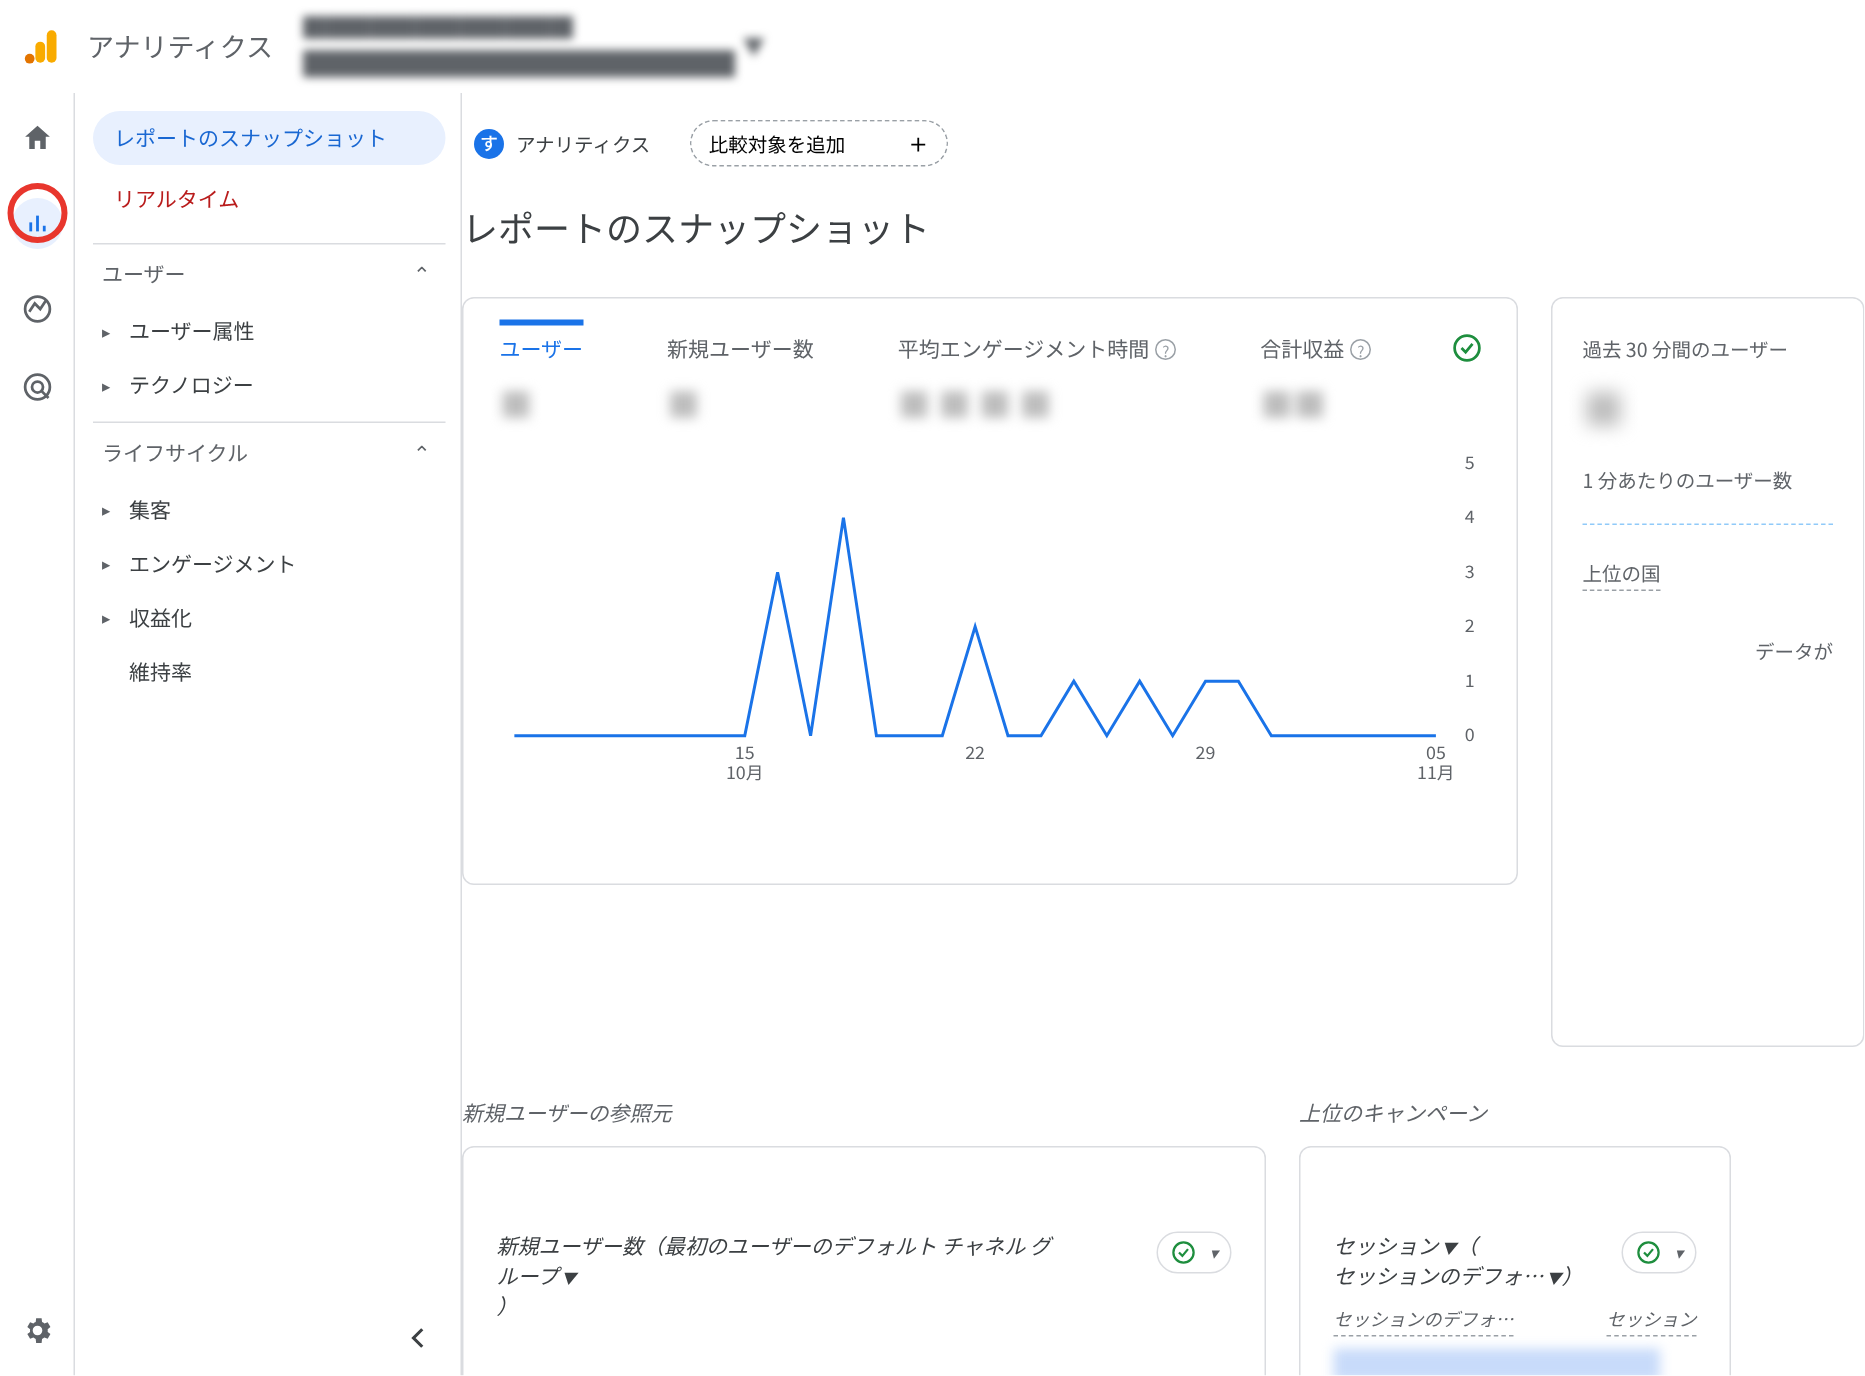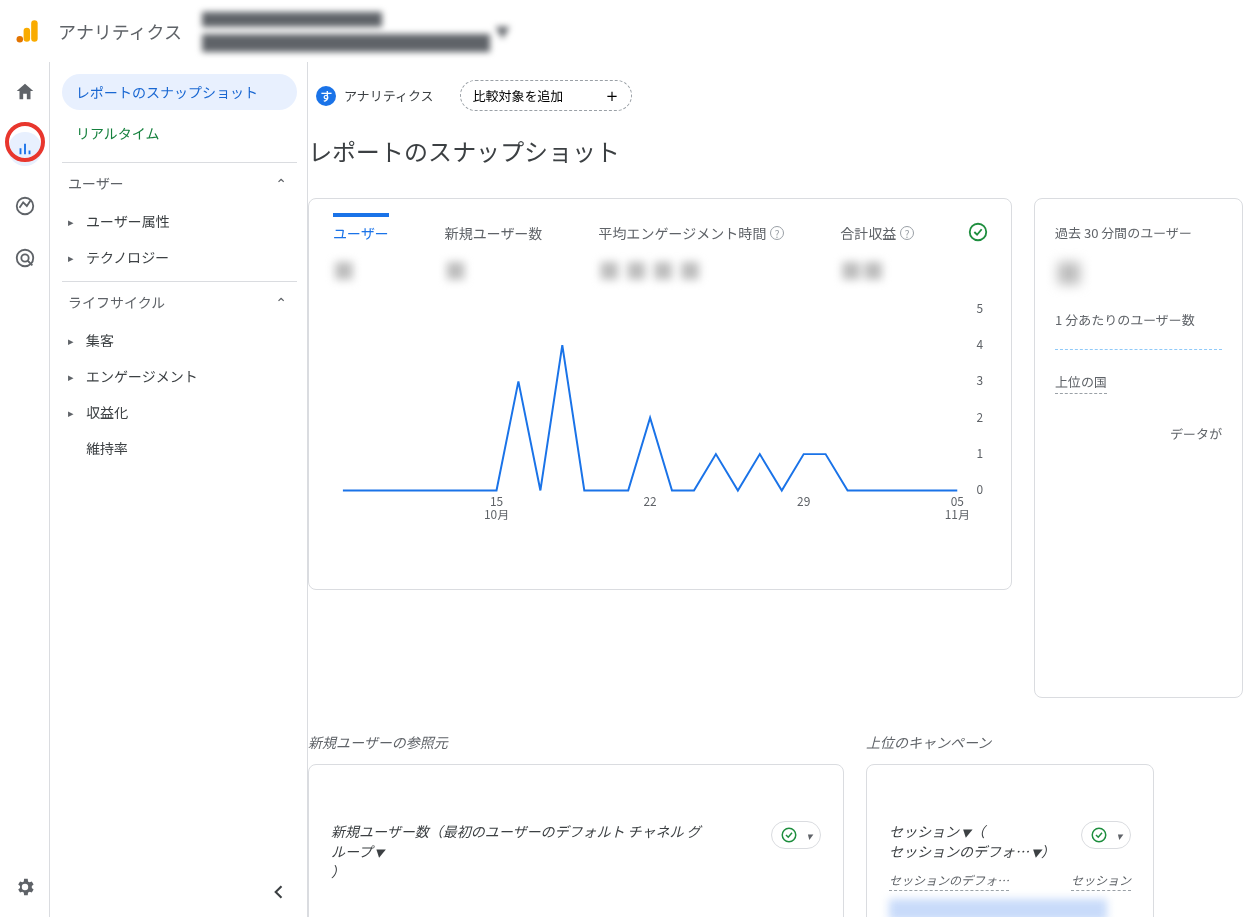--- a/index.html
+++ b/index.html
@@ -15,21 +15,21 @@
 .search-input { border: none; background: transparent; font-size: 15px; color: #5f6368; flex: 1; outline: none; }
 
 .shell { display: flex; height: calc(917px - 62px); }
 
 .rail { width: 50px; border-right: 1px solid #dadce0; display: flex; flex-direction: column; align-items: center; padding-top: 18px; gap: 28px; position: relative; }
 .rail-icon { width: 24px; height: 24px; display: flex; align-items: center; justify-content: center; color: #5f6368; cursor: pointer; }
 .rail-icon.gear { position: absolute; bottom: 18px; }
 .highlight-circle { position: absolute; top: 60px; width: 40px; height: 40px; border: 4px solid #e8362d; border-radius: 50%; pointer-events: none; }
 
 .sidebar { width: 258px; border-right: 1px solid #dadce0; padding: 12px 10px 12px 12px; position: relative; display: flex; flex-direction: column; }
-.side-item { padding: 8px 14px; font-size: 14px; color: #15803d; border-radius: 22px; cursor: pointer; margin-bottom: 5px; }
+.side-item { padding: 8px 14px; font-size: 14px; color: #b91c1c; border-radius: 22px; cursor: pointer; margin-bottom: 5px; }
 .side-item.active { background: #e8f0fe; color: #1967d2; }
 .section-hd { display: flex; align-items: center; justify-content: space-between; padding: 10px 10px 10px 6px; font-size: 14px; color: #5f6368; border-top: 1px solid #dadce0; margin-top: 6px; cursor: pointer; }
 .sub-item { display: flex; align-items: center; gap: 10px; padding: 8px 6px; font-size: 14px; color: #3c4043; cursor: pointer; }
 .sub-item .caret { width: 8px; color: #5f6368; font-size: 11px; }
 .library-btn { position: absolute; bottom: 46px; left: 14px; display: flex; align-items: center; gap: 14px; padding: 12px 34px 12px 14px; font-size: 14px; color: #3c4043; cursor: pointer; border: 3px solid #e8362d; border-radius: 10px; width: 160px; }
 .collapse-btn { position: absolute; bottom: 10px; right: 18px; color: #5f6368; cursor: pointer; }
 
 .main { flex: 1; overflow: hidden; padding: 18px 0 0 0; }
 .chips { display: flex; gap: 14px; align-items: center; padding: 0 0 18px 0; margin-left: -4px;}
 .chip { display: inline-flex; align-items: center; font-size: 13px; padding: 5px 12px; border-radius: 16px; }

